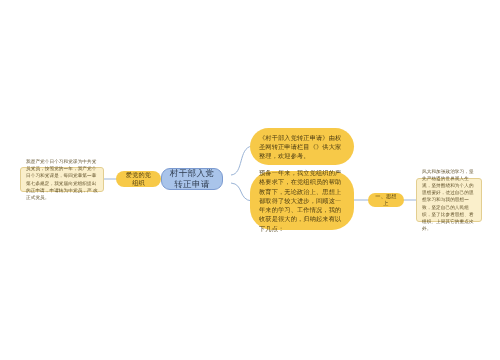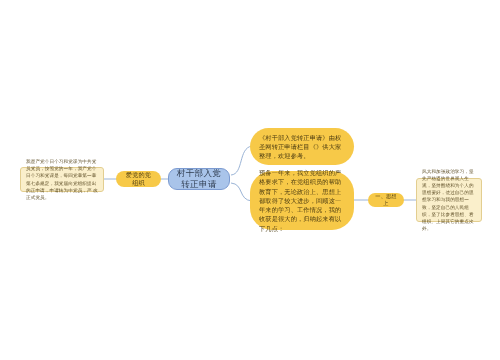--- a/index.html
+++ b/index.html
@@ -109,21 +109,21 @@
   </svg>
 
   <div class="node node-leaf" style="left:20px; top:167px; width:84px; height:25px;">
     <span class="inner">我是产党个日个习和党课为中共党员党员，按照党的一年，我产党个日个习和党课是，每回党章第一章第七条规定，我党届向党组织提出的正申请，申请转为中党员，严 改正式党员。</span>
   </div>
 
   <div class="node node-amber small" style="left:116px; top:171px; width:45px; height:16px;">
     <span class="inner" style="text-align:center;">爱党的党组织</span>
   </div>
 
-  <div class="node node-root" style="left:168px; top:168px; width:62px; height:22px;">
+  <div class="node node-root" style="left:161px; top:168px; width:62px; height:22px;">
     <span class="inner" style="text-align:center;">村干部入党转正申请</span>
   </div>
 
   <div class="node node-amber" style="left:250px; top:128px; width:104px; height:37px;">
     <span class="inner">《村干部入党转正申请》由权圣网转正申请栏目《》供大家整理，欢迎参考。</span>
   </div>
 
   <div class="node node-amber" style="left:250px; top:171px; width:104px; height:59px;">
     <span class="inner">预备一年来，我立党组织的严格要求下，在党组织员的帮助教育下，无论政治上、思想上都取得了较大进步，回顾这一年来的学习、工作情况，我的收获是很大的，归纳起来有以下几点：</span>
   </div>

